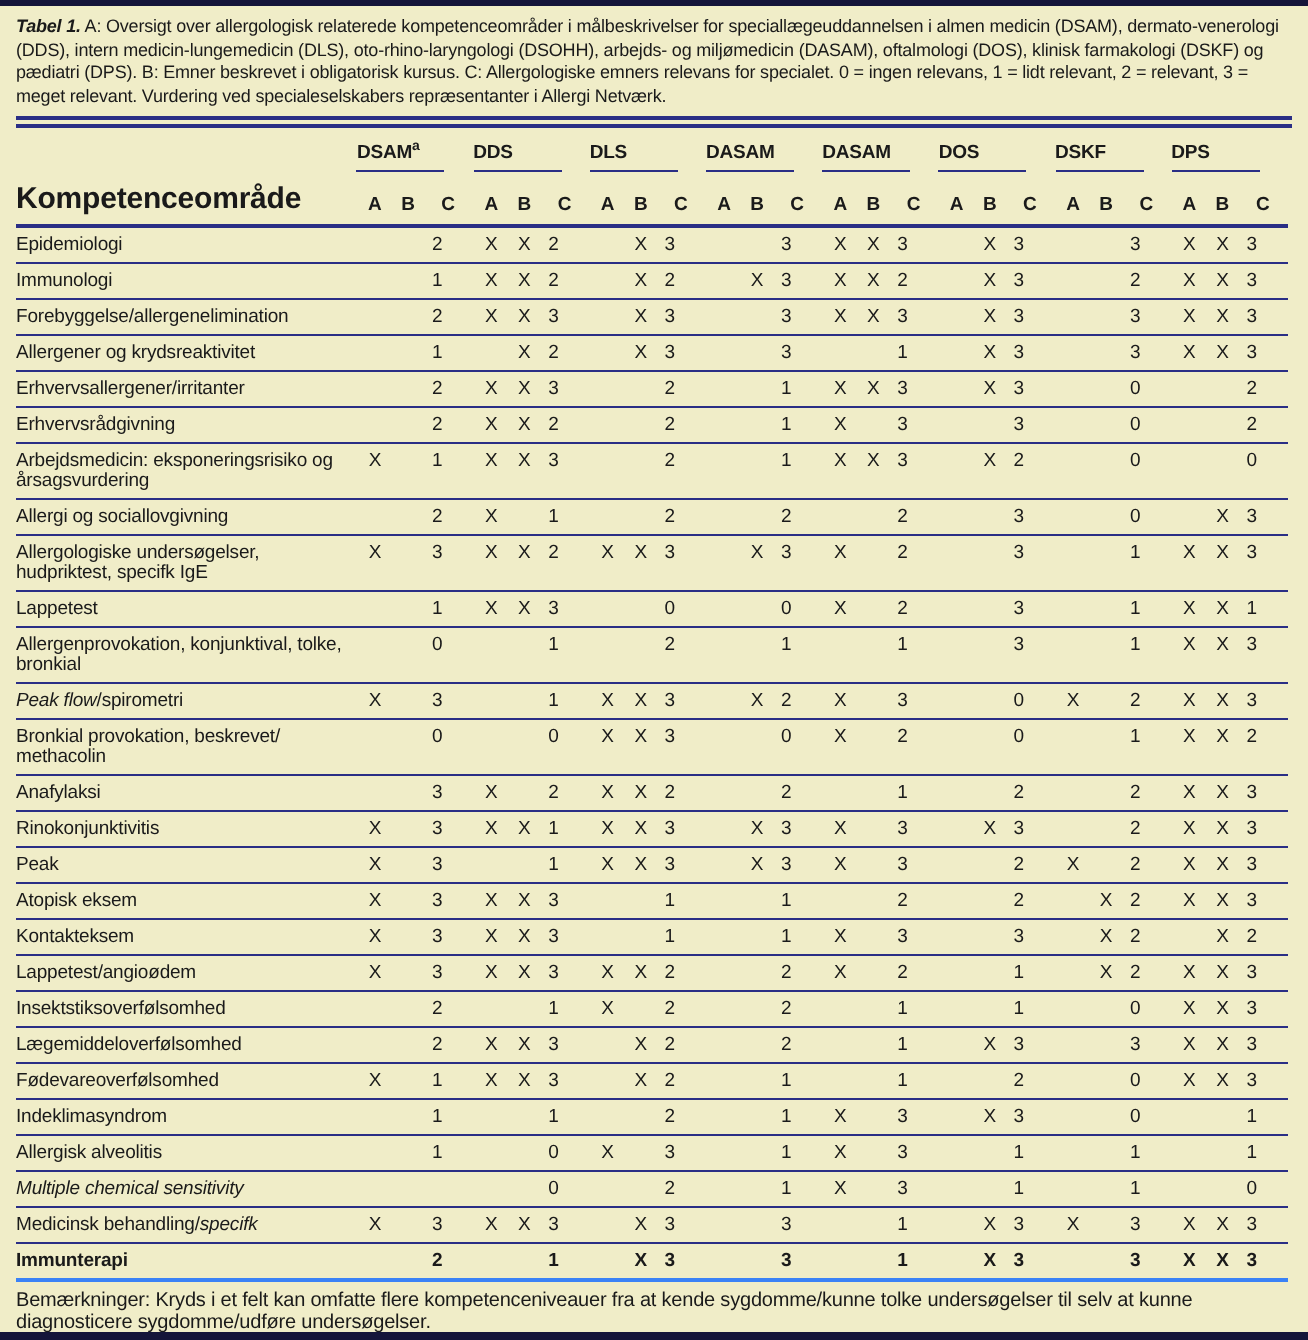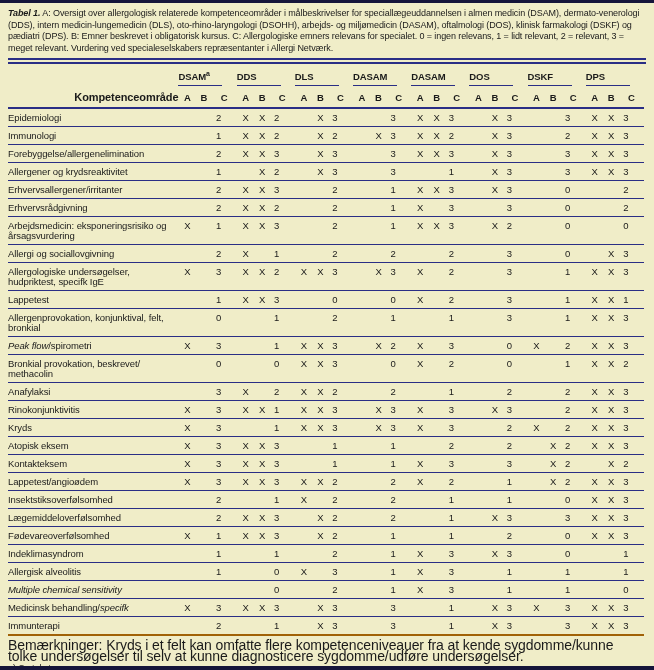--- a/index.html
+++ b/index.html
@@ -39,36 +39,36 @@
   col.a { width:18px; }
   col.b { width:15px; }
   col.c { width:25px; }
 
   thead th { vertical-align:bottom; }
   thead .grp { text-align:left; padding-bottom:2px; }
   .g-name { font-size:9.5px; font-weight:bold; letter-spacing:-0.1px; }
   .g-name sup { font-size:7px; }
   .g-rule { width:44px; height:1.5px; background:#2a2e85; margin-top:3px; }
   tr.subhead th { font-size:9.5px; font-weight:bold; padding:3px 0 4px 0; border-bottom:2px solid #2a2e85; }
-  tr.subhead th.klbl { text-align:right; font-size:11px; letter-spacing:-0.1px; }
+  tr.subhead th.klbl { text-align:left; font-size:15px; letter-spacing:-0.1px; }
   th.c, td.c { padding-right:11px; }
 
   tbody td {
     font-size:9.5px; line-height:10px;
     padding-top:4px; padding-bottom:3px;
     border-bottom:1px solid #2a2e85;
   }
   tbody td.rowlbl { text-align:left; letter-spacing:-0.1px; padding-right:4px; }
   tbody td.c { padding-right:11px; }
-  tbody tr:last-child td { border-bottom:2px solid #a16207; }
+  tbody tr:last-child td { border-bottom:2px solid #3b82f6;font-weight:bold; }
   tbody i { font-style:italic; }
 
   .notes {
     margin:4px 8px 0 8px;
-    font-size:14px; line-height:11px;
+    font-size:10px; line-height:11px;
     letter-spacing:-0.1px;
   }
   .note-a { margin:1px 8px 0 8px; font-size:9px; line-height:11px; }
 </style>
 </head>
 <body>
 
 <div class="edge-top"></div>
 
 <p class="caption"><b>Tabel 1.</b><span> A: Oversigt over allergologisk relaterede kompetenceområder i målbeskrivelser for speciallægeuddannelsen i almen medicin (DSAM), dermato-venerologi (DDS), intern medicin-lungemedicin (DLS), oto-rhino-laryngologi (DSOHH), arbejds- og miljømedicin (DASAM), oftalmologi (DOS), klinisk farmakologi (DSKF) og pædiatri (DPS). B: Emner beskrevet i obligatorisk kursus. C: Allergologiske emners relevans for specialet. 0 = ingen relevans, 1 = lidt relevant, 2 = relevant, 3 = meget relevant. Vurdering ved specialeselskabers repræsentanter i Allergi Netværk.</span></p>
@@ -436,21 +436,21 @@
         <td class="b"></td>
         <td class="c">3</td>
         <td class="a"></td>
         <td class="b"></td>
         <td class="c">1</td>
         <td class="a">X</td>
         <td class="b">X</td>
         <td class="c">1</td>
       </tr>
       <tr>
-        <td class="rowlbl"><span>Allergenprovokation, konjunktival, felt, bronkial</span></td>
+        <td class="rowlbl"><span>Allergenprovokation, konjunktival, tolke, bronkial</span></td>
         <td class="a"></td>
         <td class="b"></td>
         <td class="c">0</td>
         <td class="a"></td>
         <td class="b"></td>
         <td class="c">1</td>
         <td class="a"></td>
         <td class="b"></td>
         <td class="c">2</td>
         <td class="a"></td>
@@ -571,21 +571,21 @@
         <td class="b">X</td>
         <td class="c">3</td>
         <td class="a"></td>
         <td class="b"></td>
         <td class="c">2</td>
         <td class="a">X</td>
         <td class="b">X</td>
         <td class="c">3</td>
       </tr>
       <tr>
-        <td class="rowlbl"><span>Kryds</span></td>
+        <td class="rowlbl"><span>Peak</span></td>
         <td class="a">X</td>
         <td class="b"></td>
         <td class="c">3</td>
         <td class="a"></td>
         <td class="b"></td>
         <td class="c">1</td>
         <td class="a">X</td>
         <td class="b">X</td>
         <td class="c">3</td>
         <td class="a"></td>

